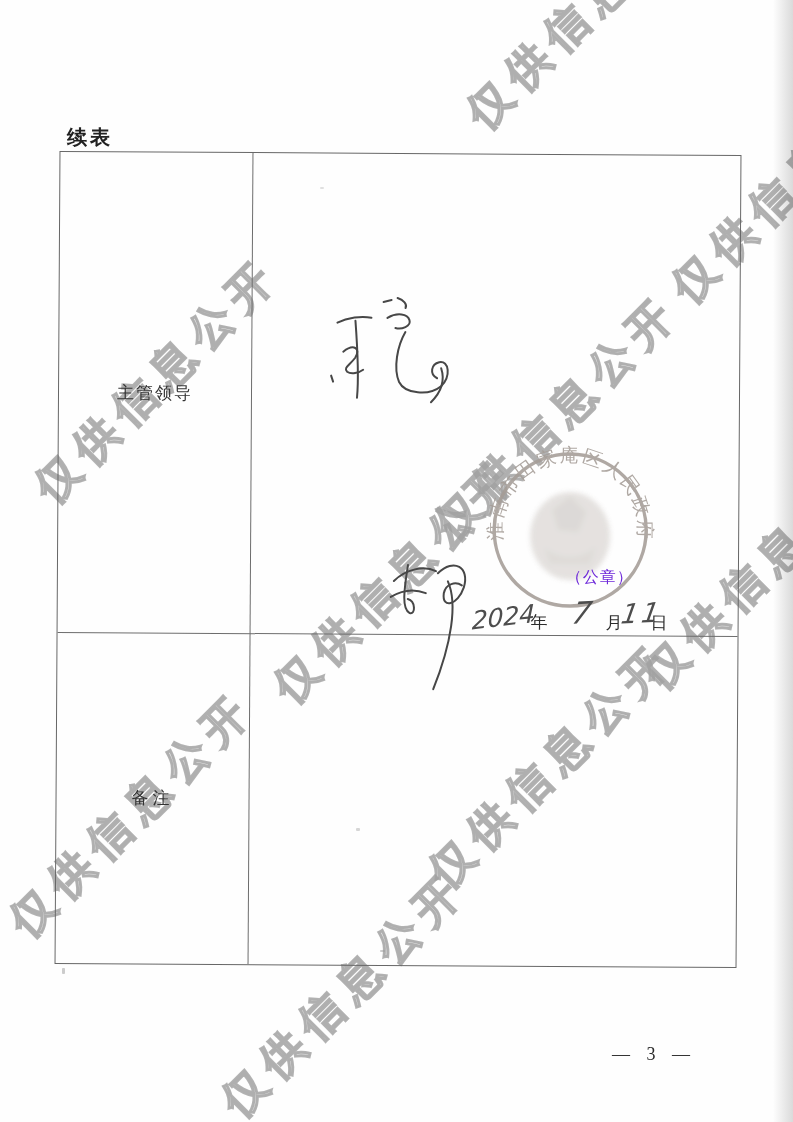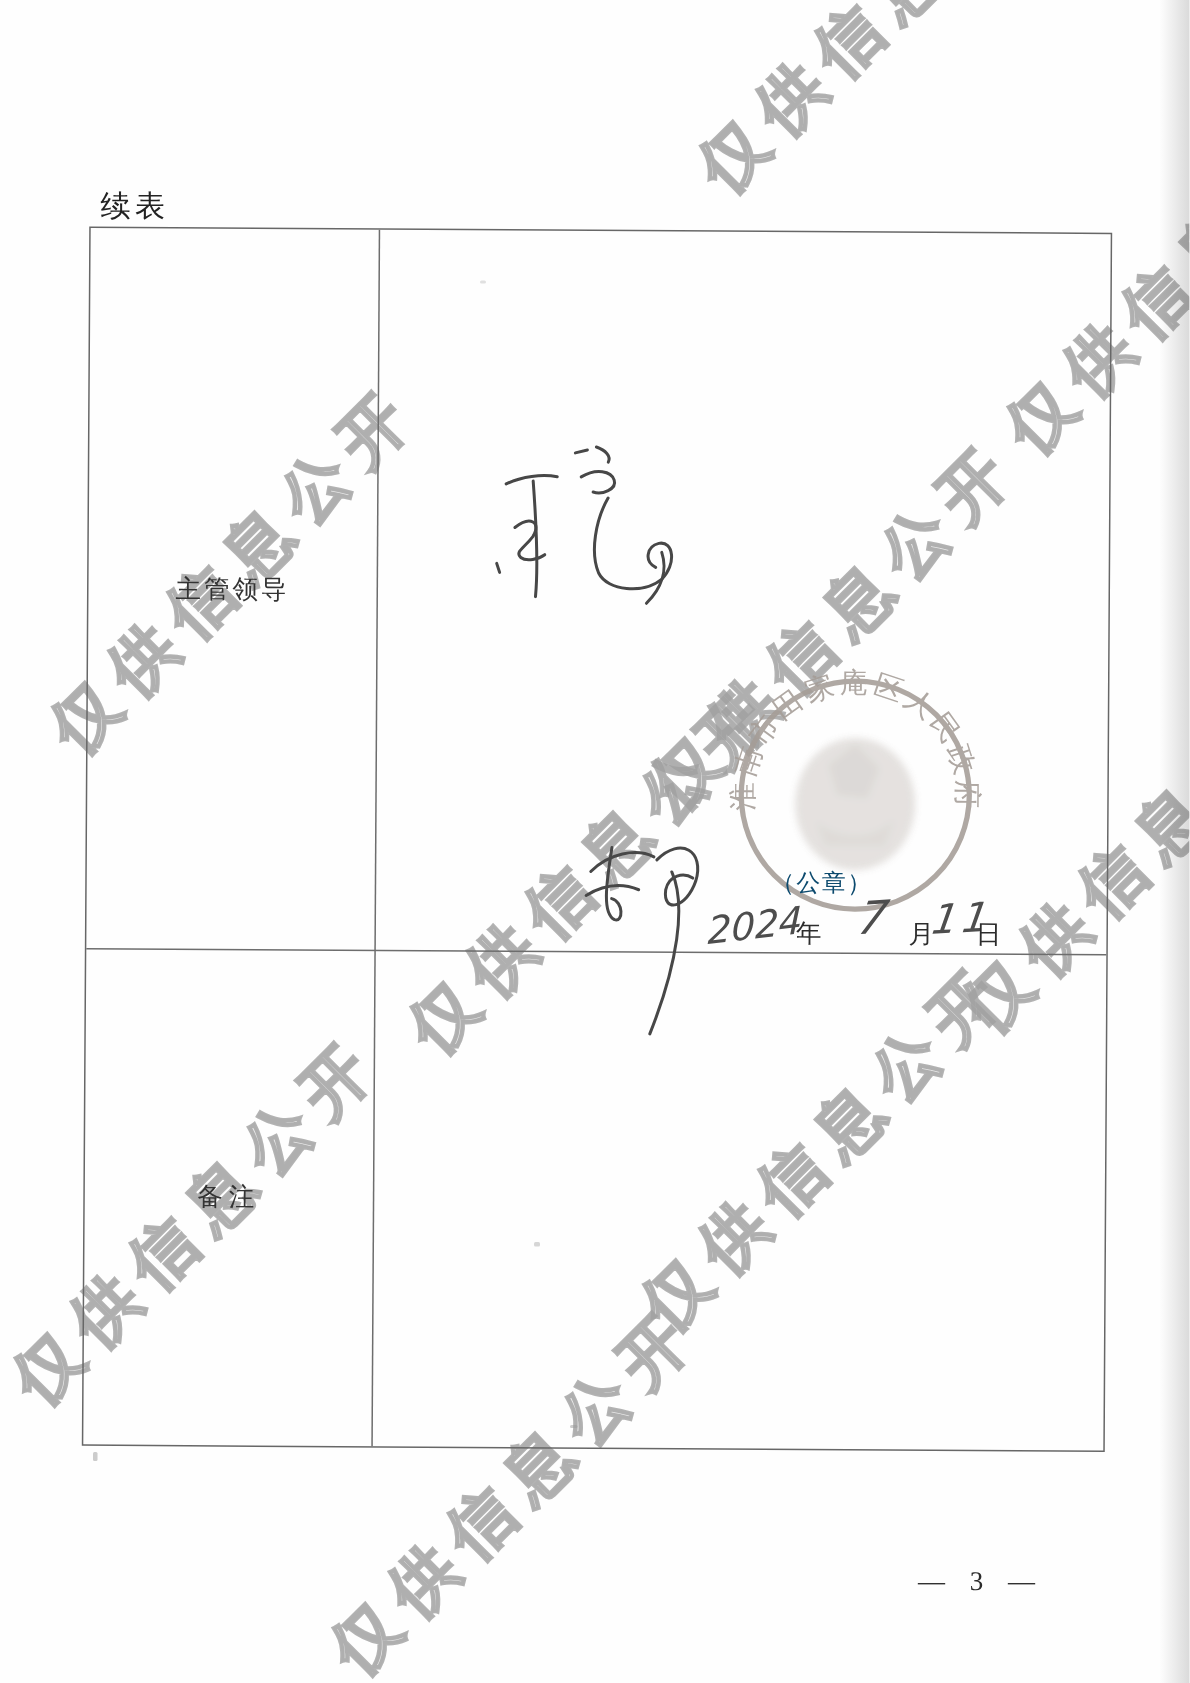--- a/index.html
+++ b/index.html
@@ -28,21 +28,21 @@
     letter-spacing:10px;
     white-space:nowrap;
     color:rgba(175,175,175,0.22);
     -webkit-text-stroke:1.6px rgba(160,160,160,0.8);
     transform-origin:0 100%;
     transform:rotate(-45deg);
   }
   
   .cont-label{
     position:absolute;left:67px;top:124px;z-index:3;
-    font-size:20px;font-weight:400;letter-spacing:3px;color:#222;
+    font-size:20px;font-weight:700;letter-spacing:3px;color:#222;
   }
   
   .doc-table{
     position:absolute;left:57px;top:153px;width:680px;height:811px;
     border:1px solid #676767;
     transform:rotate(0.35deg);
     z-index:2;
   }
   .col-divider{position:absolute;left:192px;top:0;width:1px;height:100%;background:#6d6d6d;}
   .row-divider{position:absolute;left:0;top:480px;width:100%;height:1px;background:#6d6d6d;}
@@ -57,22 +57,22 @@
     font-size:17px;letter-spacing:4px;color:#333;
   }
   .cell-content-1{position:absolute;left:193px;top:0;width:486px;height:480px;}
   .cell-content-2{position:absolute;left:193px;top:480px;width:486px;height:330px;}
   
   .hw-svg{position:absolute;overflow:visible;}
   .hw-svg path{fill:none;stroke:#474747;stroke-width:2;stroke-linecap:round;stroke-linejoin:round;}
   
   .seal-svg{position:absolute;left:229px;top:285px;width:180px;height:180px;opacity:0.88;}
   .seal-caption{
-    position:absolute;left:263px;top:424px;width:120px;text-align:left;
-    font-size:16px;letter-spacing:1px;color:#0c4a6e;z-index:3;
+    position:absolute;left:263px;top:412px;width:120px;text-align:right;
+    font-size:16px;letter-spacing:1px;color:#6d28d9;z-index:3;
   }
   
   .sign-line{position:absolute;left:0;top:446px;width:486px;height:34px;font-size:17px;color:#2c2c2c;}
   .sl-label{position:absolute;left:8px;top:10px;letter-spacing:1px;}
   .sl-unit-year{position:absolute;left:280px;top:10px;}
   .sl-unit-month{position:absolute;left:355px;top:10px;}
   .sl-unit-day{position:absolute;left:400px;top:10px;}
   .hand{
     font-family:"DejaVu Sans","Liberation Sans",sans-serif;
     font-style:italic;color:#4d4d4d;position:absolute;

